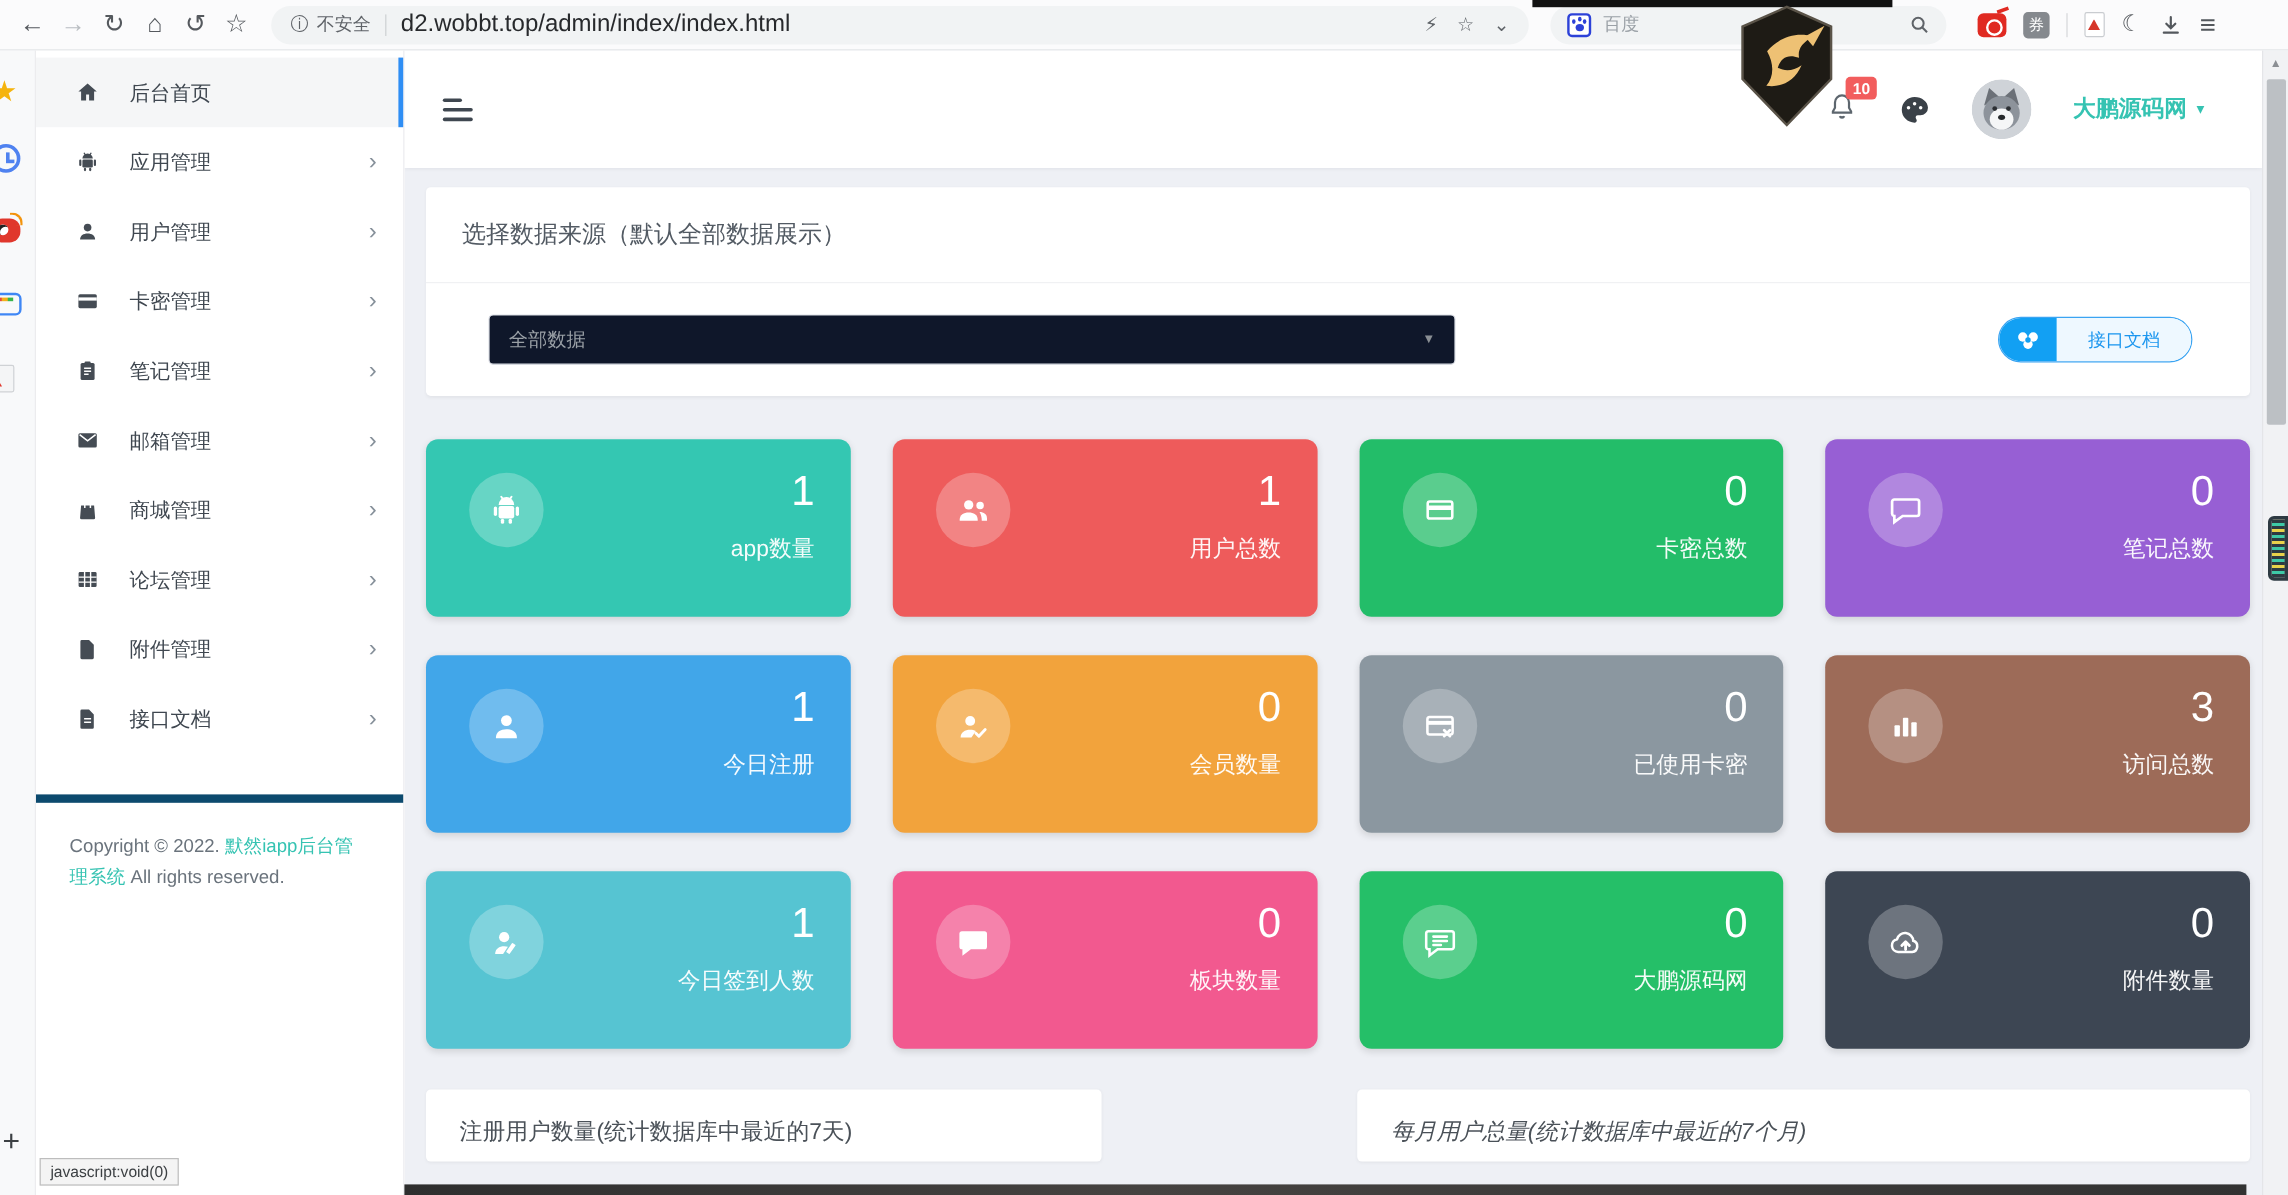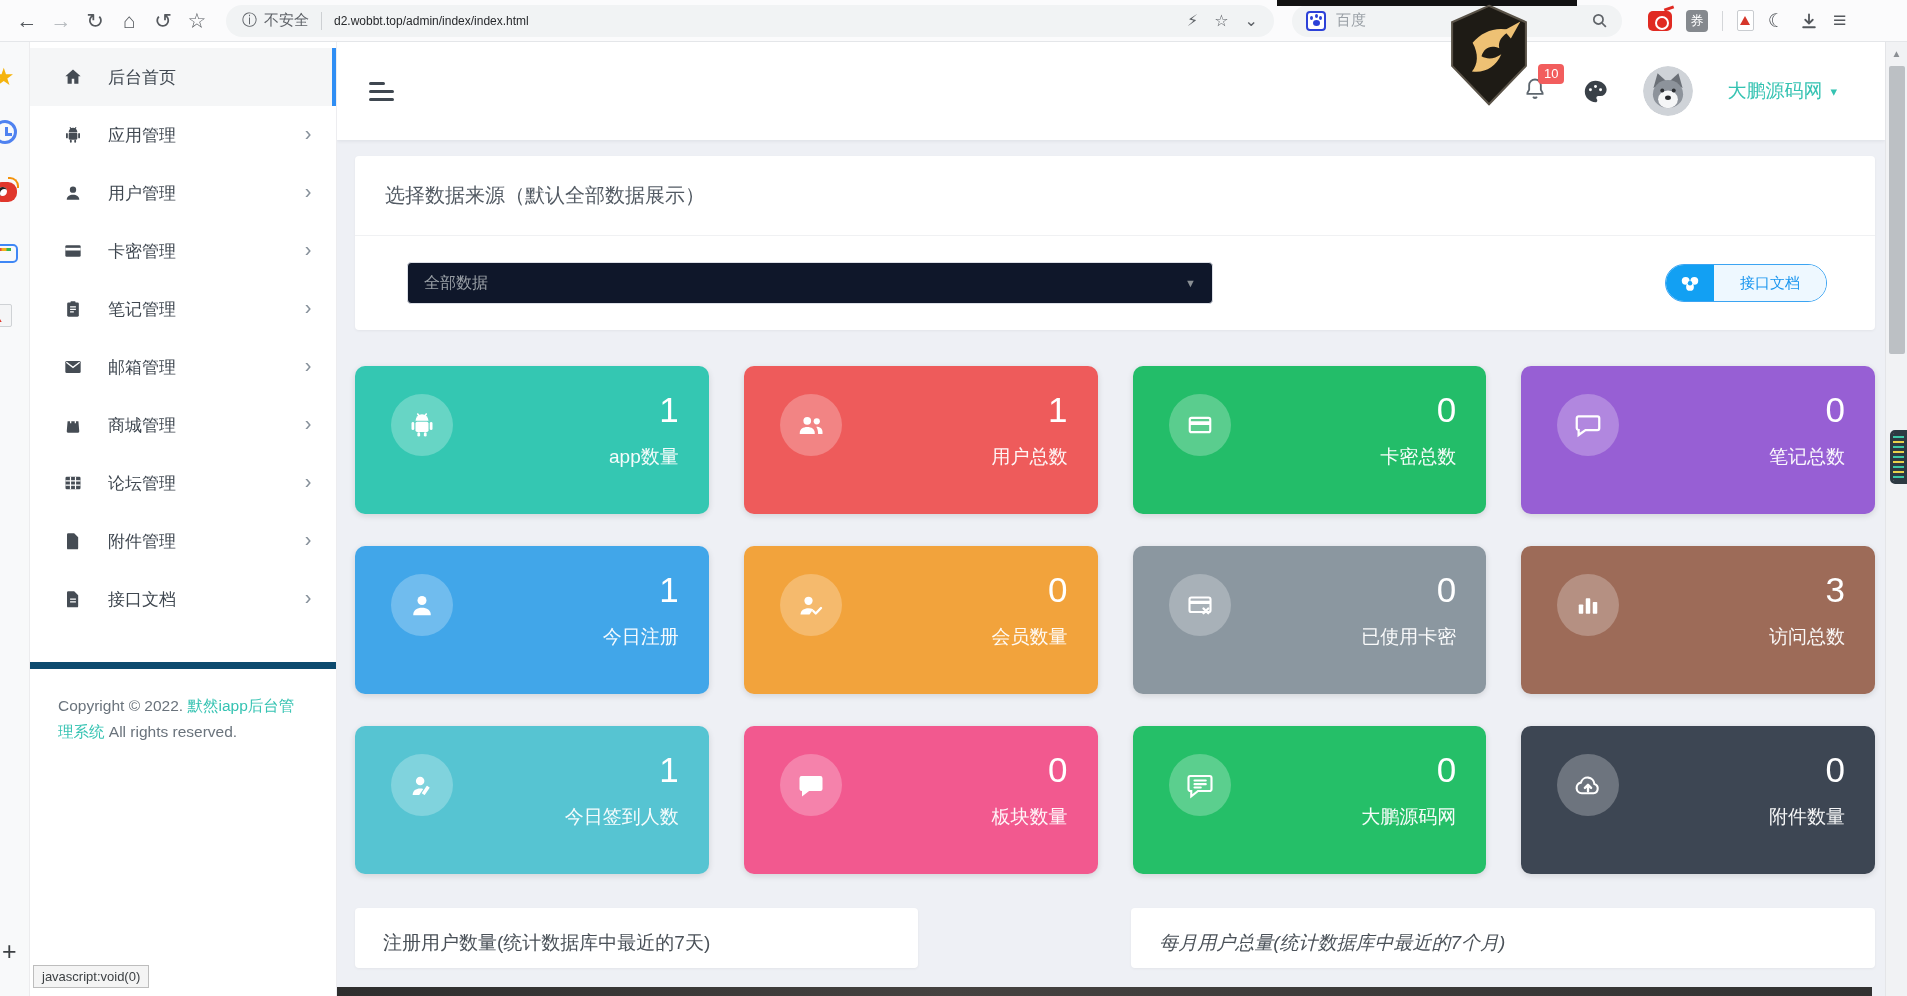--- a/index.html
+++ b/index.html
@@ -9,21 +9,21 @@
   
   .chrome { position:absolute; left:0; top:0; width:1907px; height:42px; background:#fbfbfc;
             border-bottom:1px solid #e4e6e9; display:flex; align-items:center; padding:0 10px; z-index:30; }
   .nav-btn { width:34px; height:34px; display:flex; align-items:center; justify-content:center;
              font-size:21px; color:#55595e; border-radius:50%; cursor:pointer; flex:0 0 auto; }
   .nav-btn.disabled { color:#b9bdc1; }
   .url-bar { height:32px; background:#f1f3f4; border-radius:17px; display:flex; align-items:center;
              padding:0 16px; margin-left:12px; width:1048px; flex:0 0 auto; }
   .url-info { color:#5f6368; font-size:15px; display:flex; align-items:center; gap:7px; }
   .url-sep { width:1px; height:18px; background:#cdd0d3; margin:0 12px; }
-  .url-text { font-size:12px; color:#27292c; white-space:nowrap; overflow:hidden; flex:1; }
+  .url-text { font-size:20px; color:#27292c; white-space:nowrap; overflow:hidden; flex:1; }
   .url-right { display:flex; align-items:center; gap:16px; margin-left:10px; color:#5f6368; font-size:16px; }
   .search-box { height:32px; background:#f1f3f4; border-radius:17px; display:flex; align-items:center;
                 padding:0 14px; margin-left:18px; width:330px; flex:0 0 auto; }
   .baidu-logo { width:20px; height:20px; border:2px solid #2c41d8; border-radius:4px; background:#fff;
                 position:relative; flex:0 0 auto; }
   .baidu-logo i { position:absolute; background:#2c41d8; border-radius:50%; }
   .baidu-logo i:nth-child(1){ width:7px; height:6px; left:4.5px; top:7px; }
   .baidu-logo i:nth-child(2){ width:3px; height:4px; left:2px; top:3px; }
   .baidu-logo i:nth-child(3){ width:3px; height:4px; left:6.5px; top:1.5px; }
   .baidu-logo i:nth-child(4){ width:3px; height:4px; left:11px; top:3px; }
@@ -67,35 +67,35 @@
                       border-radius:3px; clip-path:polygon(50% 15%,90% 85%,10% 85%); }
   .strip-plus { position:absolute; left:2px; bottom:30px; font-size:25px; color:#3c4043; }
 
   
   .sidebar { position:absolute; left:30px; top:42px; width:307px; height:954px; background:#fff;
              border-right:1px solid #ededf0; z-index:4; }
   .brand { height:100px; display:flex; align-items:center; justify-content:center;
            font-size:38px; color:#454c54; font-weight:500; letter-spacing:3px; }
   .menu { margin-top:6px; }
   .menu-item { height:58px; display:flex; align-items:center; padding:0 22px 0 32px; cursor:pointer;
-               position:relative; color:#3f4750;font-family:Liberation Mono, monospace; }
+               position:relative; color:#3f4750; }
   .menu-item.active { background:#f5f6f7; }
   .menu-item.active::after { content:""; position:absolute; right:0; top:0; width:4px; height:100%; background:#2f8ef4; }
   .mi-icon { width:22px; height:22px; margin-right:24px; display:flex; align-items:center; justify-content:center; }
   .mi-icon svg { width:20px; height:20px; fill:#454c54; }
   .mi-label { font-size:17px; flex:1; }
   .mi-chevron { font-size:20px; color:#86909a; line-height:1; }
   .copyright { margin:34px 0 0; border-top:7px solid #0c4a6e; padding:24px 28px; font-size:15.5px;
                color:#6a737c; line-height:1.65; }
   .copyright a { color:#35c3b2; text-decoration:none; }
 
   
   .page-header { position:absolute; left:337px; top:42px; width:1548px; height:98px; background:#fff;
                  box-shadow:0 1px 4px rgba(0,21,41,.08); display:flex; align-items:center;
-                 padding:0 48px 0 32px; z-index:3; }
+                 padding:0 48px 0 32px; z-index:3;font-weight:bold; }
   .burger { width:26px; display:flex; flex-direction:column; gap:5px; cursor:pointer; }
   .burger i { height:3px; background:#3f4750; border-radius:2px; display:block; }
   .burger i:nth-child(1){ width:16px; } .burger i:nth-child(2){ width:25px; } .burger i:nth-child(3){ width:25px; }
   .hdr-right { margin-left:auto; display:flex; align-items:center; gap:34px; }
   .bell-wrap { position:relative; cursor:pointer; }
   .badge { position:absolute; top:-12px; right:-16px; background:#f25d5d; color:#fff; font-size:13px;
            padding:2px 6px; border-radius:4px; line-height:1.2; }
   .avatar { width:50px; height:50px; border-radius:50%; overflow:hidden; cursor:pointer; flex:0 0 auto; }
   .user-name { color:#35c3b2; font-size:19px; cursor:pointer; display:flex; align-items:center; gap:8px; }
   .caret { font-size:13px; }

